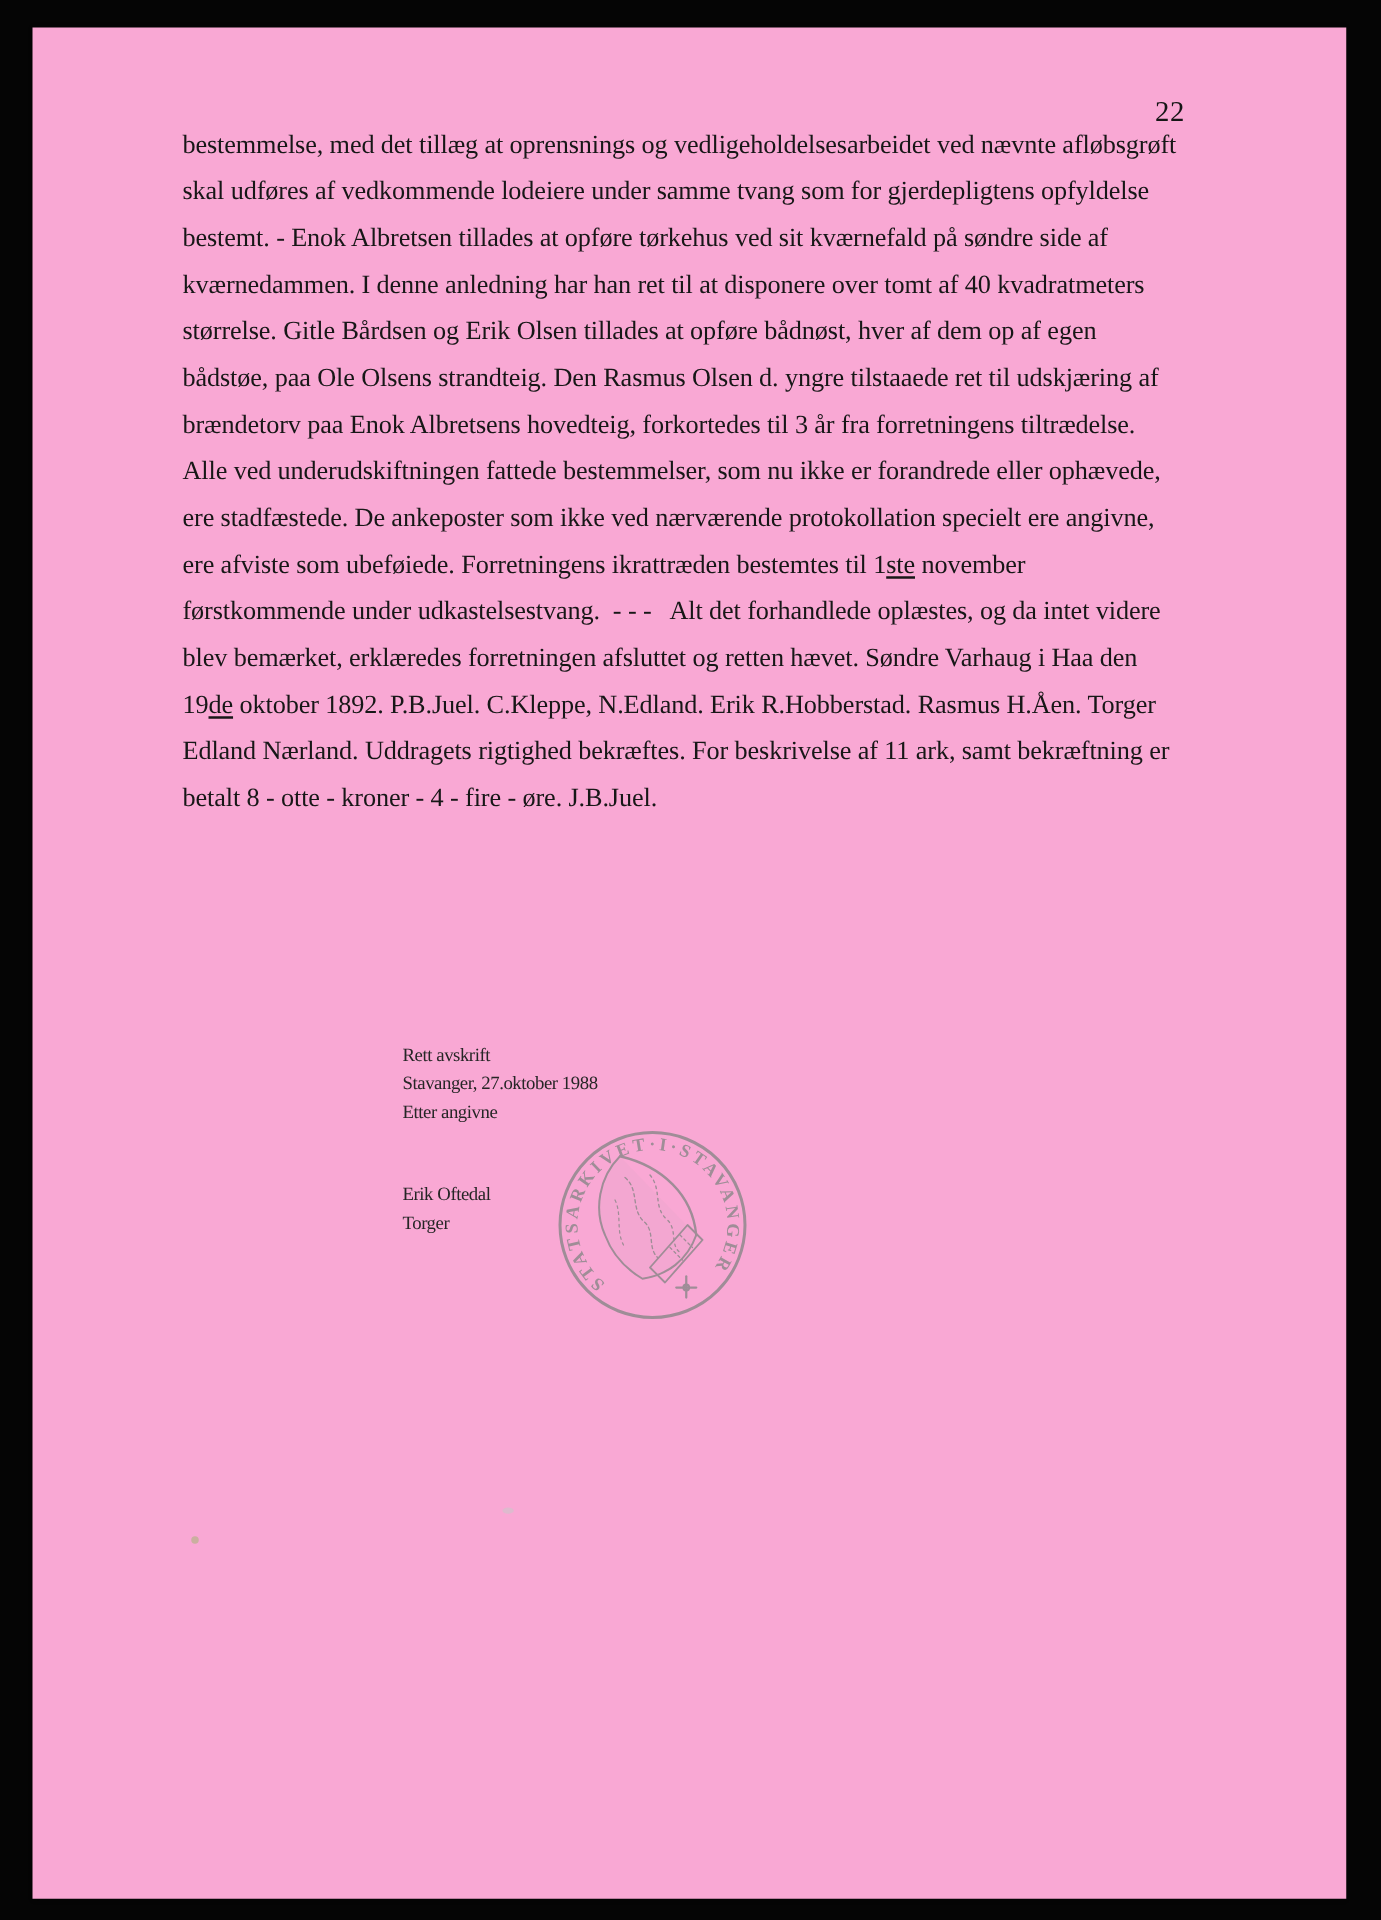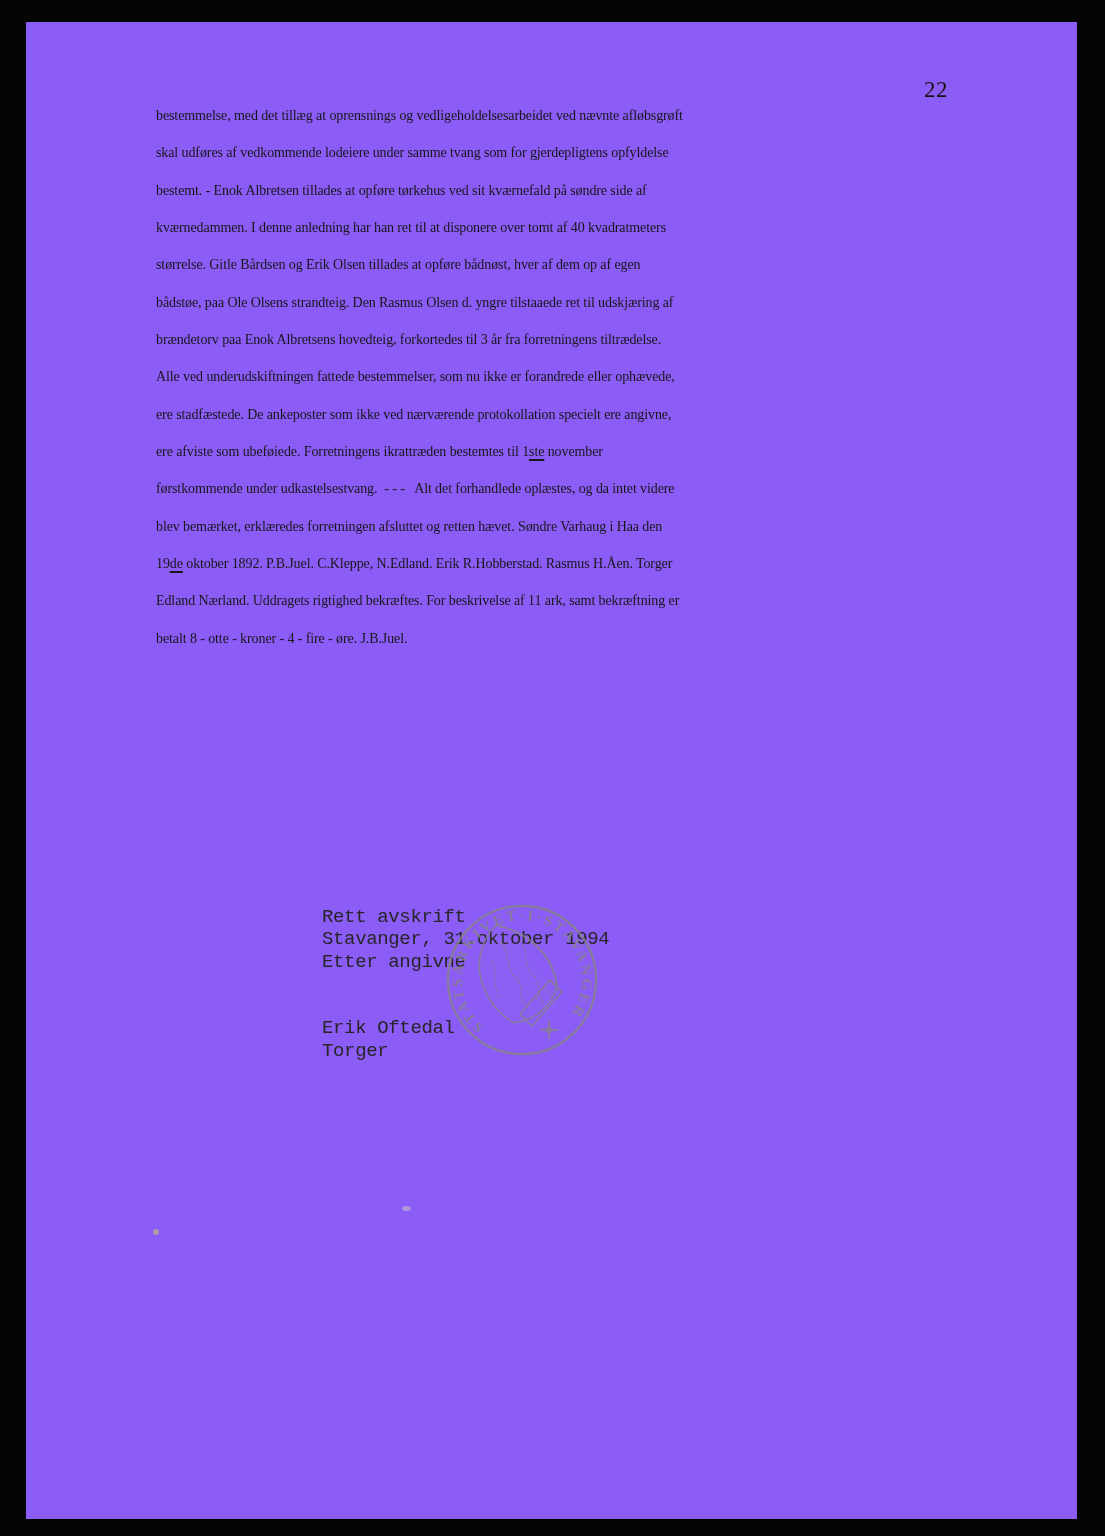--- a/index.html
+++ b/index.html
@@ -14,53 +14,53 @@
     overflow: hidden;
     font-family: "Liberation Serif", "DejaVu Serif", serif;
   }
   
   .scan-page {
     position: absolute;
     left: 26px;
     top: 22px;
     width: 1051px;
     height: 1497px;
-    background: #8b5cf6;
+    background: #f9a8d4;
     box-shadow: 0 0 3px rgba(0,0,0,0.9);
   }
   .page-number {
     position: absolute;
     left: 898px;
     top: 55px;
     font-size: 23px;
     color: #161616;
     letter-spacing: 0.5px;
   }
   .body-text {
     position: absolute;
-    left: 130px;
+    left: 120px;
     top: 75px;
-    font-size: 14px;
+    font-size: 21px;
     line-height: 37.35px;
     color: #171717;
     white-space: pre;
     letter-spacing: -0.1px;
   }
   .body-text .line { height: 37.35px; }
   .body-text .u {
     text-decoration: underline;
     text-decoration-thickness: 1.8px;
     text-underline-offset: 3px;
   }
   .cert-block {
     position: absolute;
     left: 296px;
-    top: 884px;
-    font-family: Liberation Mono, monospace;
-    font-size: 19px;
+    top: 812px;
+    font-family: Liberation Serif, serif;
+    font-size: 15px;
     line-height: 22.3px;
     letter-spacing: -0.35px;
     color: #262626;
     white-space: pre;
   }
   .stamp {
     position: absolute;
     left: 406px;
     top: 868px;
     width: 180px;
@@ -92,21 +92,21 @@
 </style>
 </head>
 <body>
 
 <div class="scan-page">
 
   <div class="page-number">22</div>
 
   <div class="body-text"><div class="line"><span>bestemmelse, med det tillæg at oprensnings og vedligeholdelsesarbeidet ved nævnte afløbsgrøft</span></div><div class="line"><span>skal udføres af vedkommende lodeiere under samme tvang som for gjerdepligtens opfyldelse</span></div><div class="line"><span>bestemt. - Enok Albretsen tillades at opføre tørkehus ved sit kværnefald på søndre side af</span></div><div class="line"><span>kværnedammen. I denne anledning har han ret til at disponere over tomt af 40 kvadratmeters</span></div><div class="line"><span>størrelse. Gitle Bårdsen og Erik Olsen tillades at opføre bådnøst, hver af dem op af egen</span></div><div class="line"><span>bådstøe, paa Ole Olsens strandteig. Den Rasmus Olsen d. yngre tilstaaede ret til udskjæring af</span></div><div class="line"><span>brændetorv paa Enok Albretsens hovedteig, forkortedes til 3 år fra forretningens tiltrædelse.</span></div><div class="line"><span>Alle ved underudskiftningen fattede bestemmelser, som nu ikke er forandrede eller ophævede,</span></div><div class="line"><span>ere stadfæstede. De ankeposter som ikke ved nærværende protokollation specielt ere angivne,</span></div><div class="line"><span>ere afviste som ubeføiede. Forretningens ikrattræden bestemtes til 1</span><span class="u">ste</span><span> november</span></div><div class="line"><span>førstkommende under udkastelsestvang.  - - -   Alt det forhandlede oplæstes, og da intet videre</span></div><div class="line"><span>blev bemærket, erklæredes forretningen afsluttet og retten hævet. Søndre Varhaug i Haa den</span></div><div class="line"><span>19</span><span class="u">de</span><span> oktober 1892. P.B.Juel. C.Kleppe, N.Edland. Erik R.Hobberstad. Rasmus H.Åen. Torger</span></div><div class="line"><span>Edland Nærland. Uddragets rigtighed bekræftes. For beskrivelse af 11 ark, samt bekræftning er</span></div><div class="line"><span>betalt 8 - otte - kroner - 4 - fire - øre. J.B.Juel.</span></div></div>
 
-  <div class="cert-block"><div class="tline">Rett avskrift</div><div class="tline">Stavanger, 31.oktober 1994</div><div class="tline">Etter angivne</div><div class="tline">&nbsp;</div><div class="tline">&nbsp;</div><div class="tline">Erik Oftedal</div><div class="tline">Torger</div></div>
+  <div class="cert-block"><div class="tline">Rett avskrift</div><div class="tline">Stavanger, 27.oktober 1988</div><div class="tline">Etter angivne</div><div class="tline">&nbsp;</div><div class="tline">&nbsp;</div><div class="tline">Erik Oftedal</div><div class="tline">Torger</div></div>
 
   <svg class="stamp" viewBox="-90 -90 180 180">
     <g stroke="#868686" fill="none" stroke-linecap="round" stroke-linejoin="round">
 
       <circle r="74" stroke-width="2.4"></circle>
 
       <g transform="rotate(-8)">
         <path id="stampArc" d="M -42.4 42.4 A 60 60 0 1 1 42.4 42.4" fill="none" stroke="none"></path>
         <text fill="#868686" stroke="none">
           <textPath href="#stampArc" startOffset="2" textLength="278" lengthAdjust="spacing">STATSARKIVET·I·STAVANGER</textPath>

